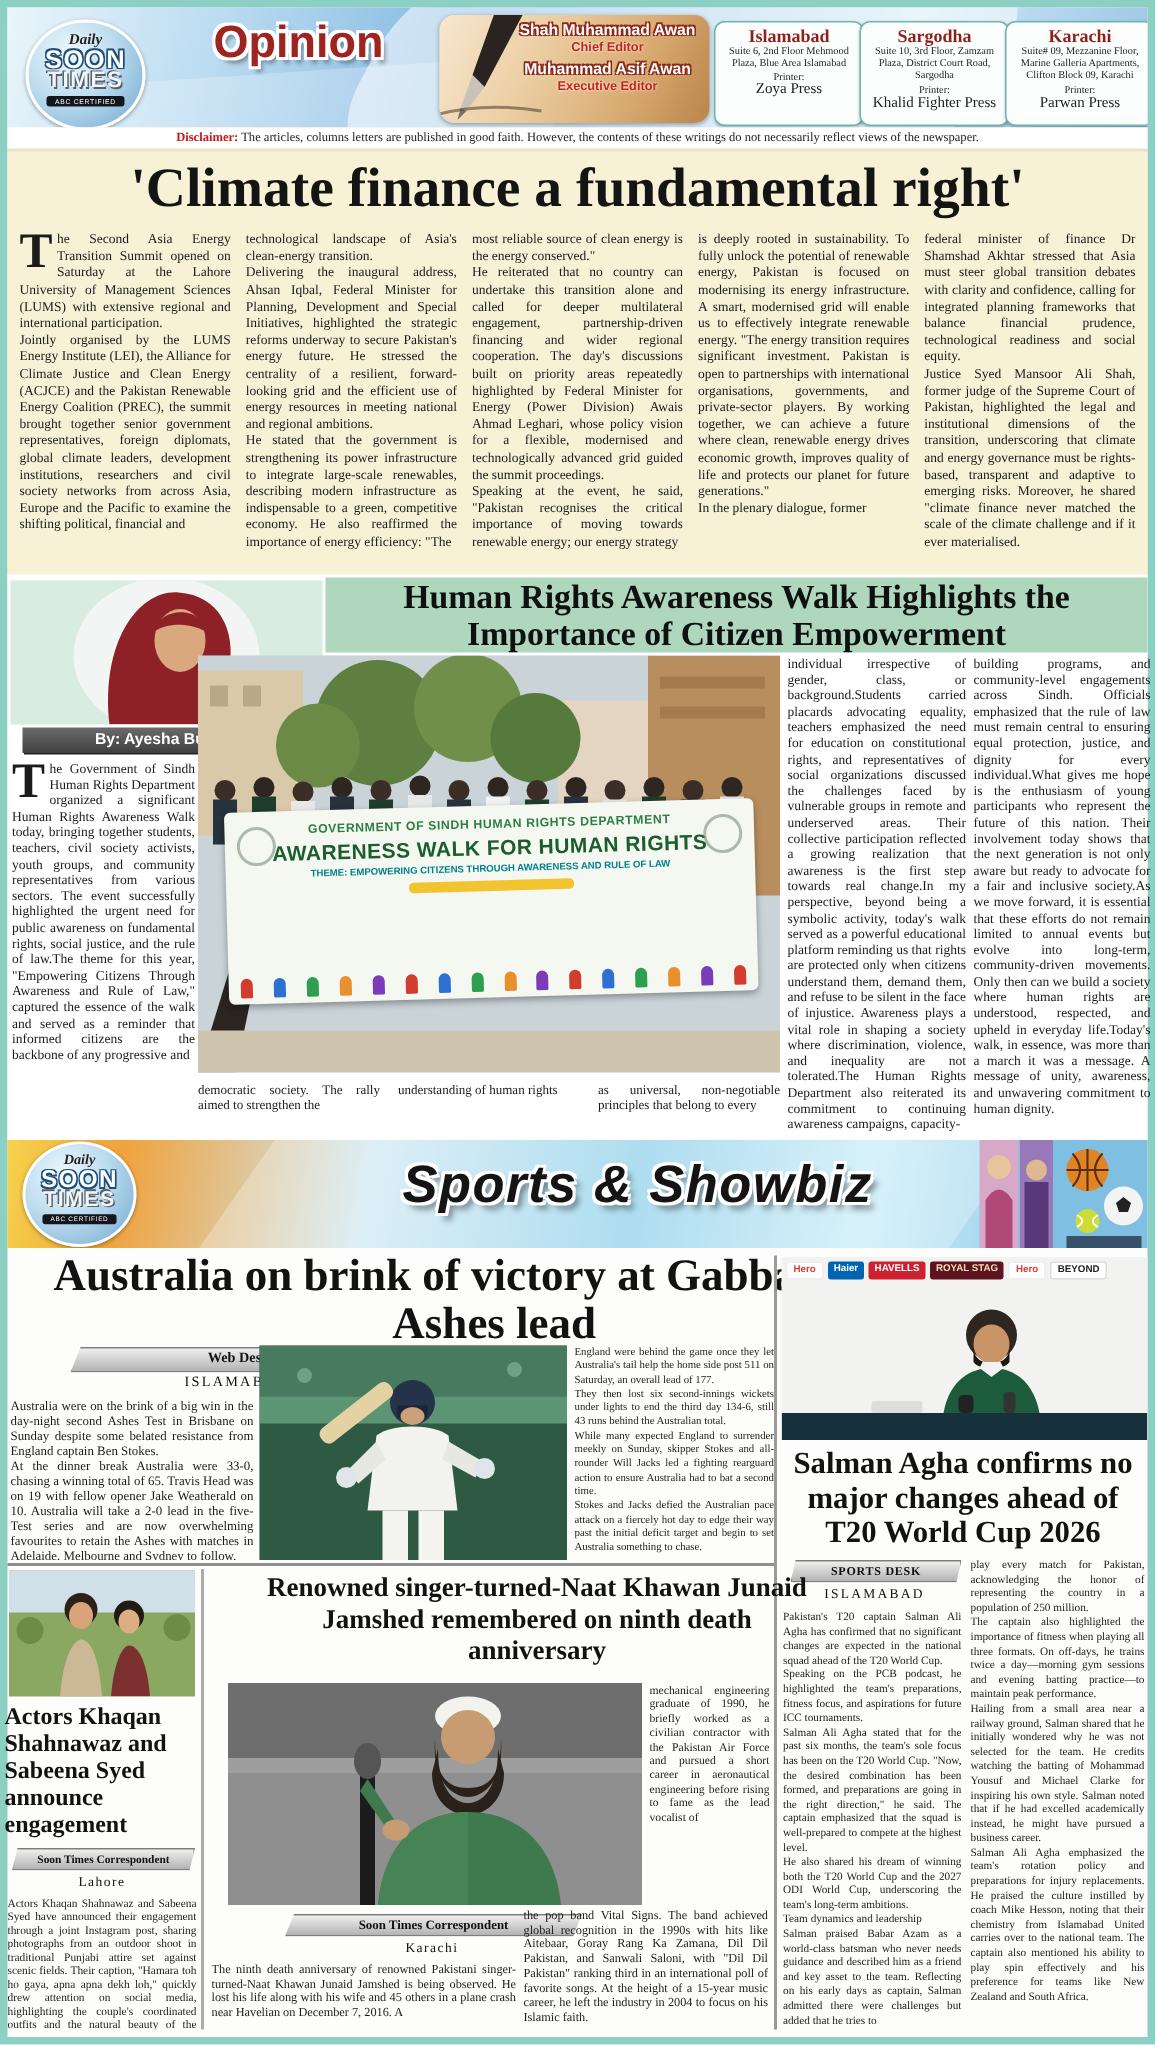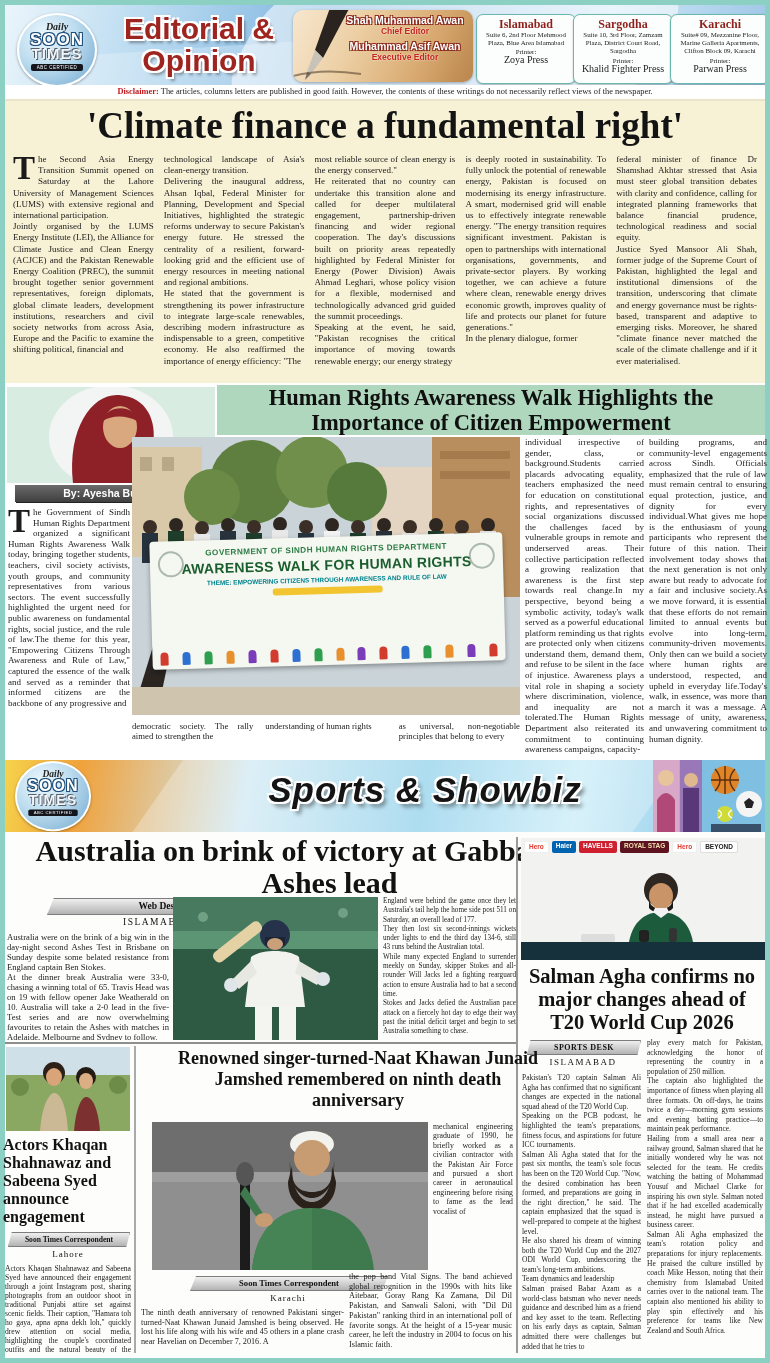--- a/index.html
+++ b/index.html
@@ -162,21 +162,20 @@
     <div class="abs mast-swoosh2"></div>
 
     <div class="abs m-logo logo">
       <div class="logo-daily">Daily</div>
       <div class="logo-soon">SOON</div>
       <div class="logo-times">TIMES</div>
       <div class="logo-abc">ABC CERTIFIED</div>
     </div>
 
     <div class="abs mast-title">
-      <div class="mast-title-l1">Editorial &amp;</div>
       <div class="mast-title-l2">Opinion</div>
     </div>
 
     <div class="abs pen-panel">
       <svg width="70" height="72" viewBox="0 0 70 72">
         <polygon points="38,-5 58,-5 30,48 22,40" fill="#2b2320"></polygon>
         <polygon points="30,48 22,40 14,62 18,64" fill="#c9c2b8"></polygon>
         <polygon points="14,62 18,64 12,70" fill="#7a7268"></polygon>
         <path d="M0 66 Q30 58 68 64" stroke="#5a4632" stroke-width="2" fill="none" opacity=".6"></path>
       </svg>

